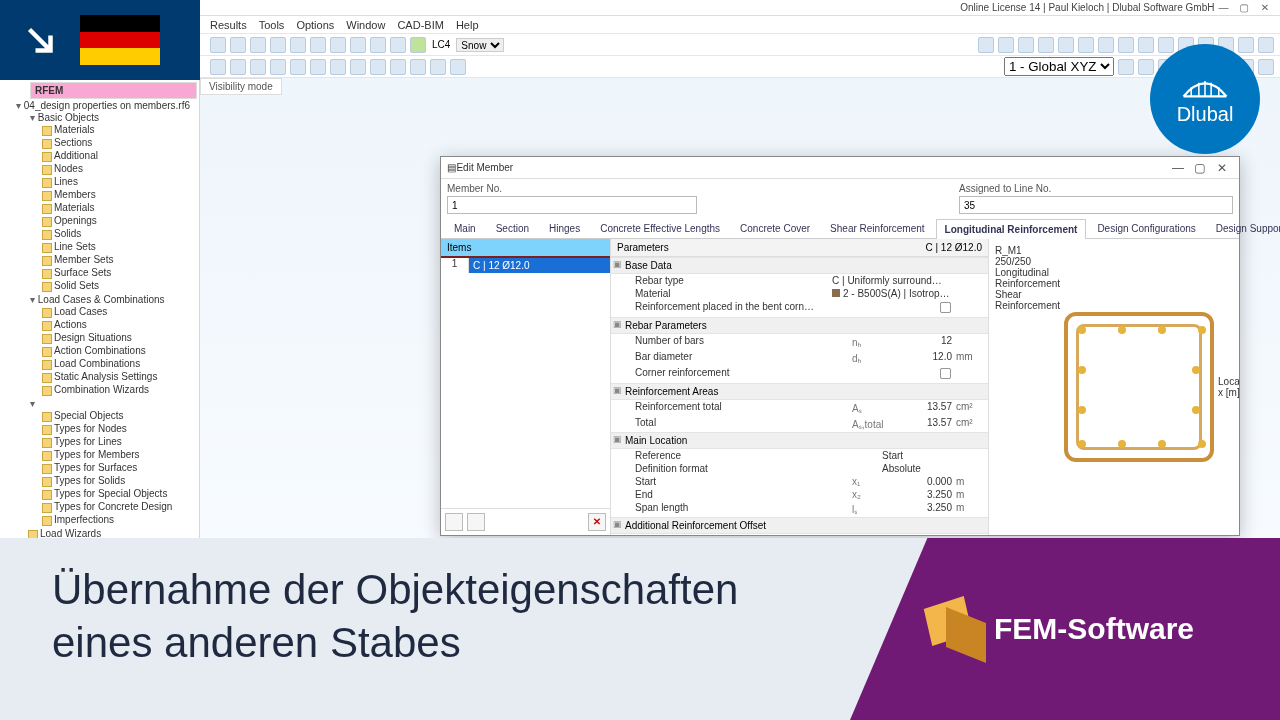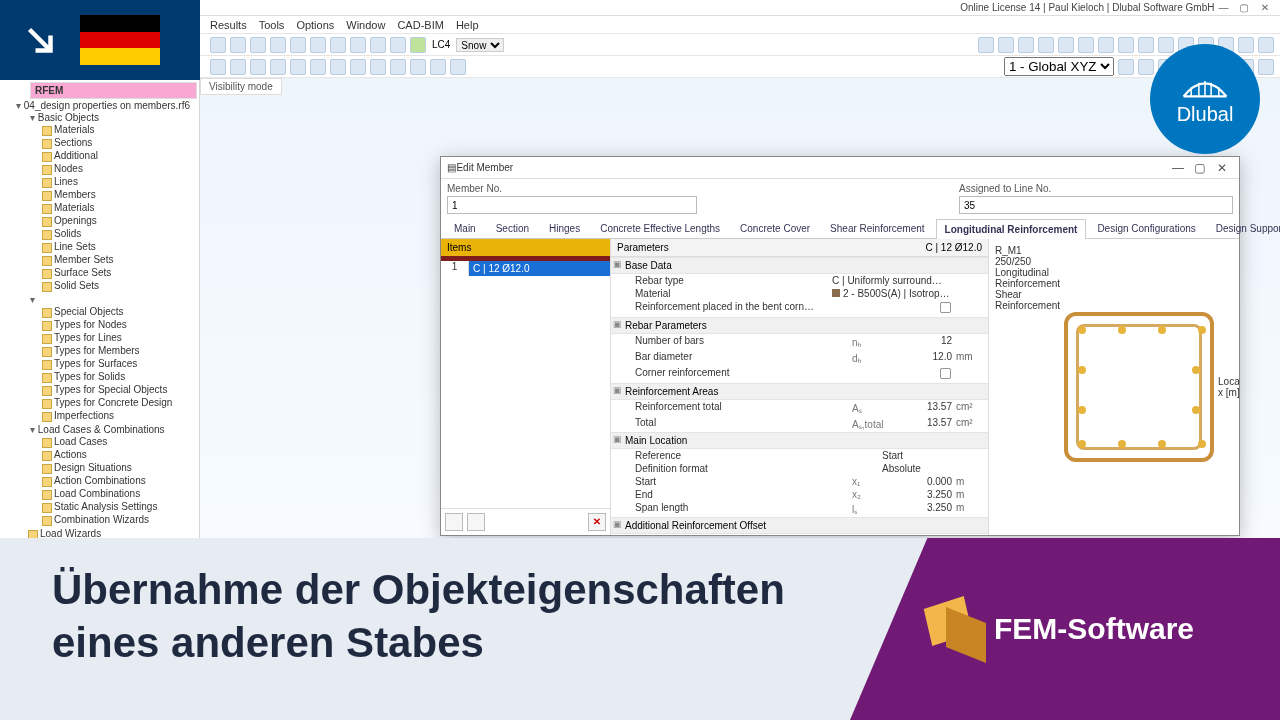--- a/index.html
+++ b/index.html
@@ -49,21 +49,21 @@
 .dialog .dtitle .wb { width:22px; text-align:center; color:#555; font-size:12px; }
 .dialog .drow { display:flex; gap:6px; padding:4px 6px; }
 .dialog .fld { flex:1; }
 .dialog .fld label { display:block; color:#555; margin-bottom:2px; }
 .dialog .fld input { width:100%; height:18px; border:1px solid #bbb; padding:0 4px; font-size:10px; }
 .dialog .tabs { display:flex; gap:2px; padding:0 4px; border-bottom:1px solid #ccc; }
 .dialog .tabs .tab { padding:4px 8px; border:1px solid transparent; border-bottom:none; color:#335; cursor:pointer; white-space:nowrap; }
 .dialog .tabs .tab.active { background:#fff; border-color:#ccc; position:relative; top:1px; font-weight:600; }
 .dialog .body { flex:1; display:flex; overflow:hidden; }
 .itemscol { width:170px; border-right:1px solid #ddd; display:flex; flex-direction:column; }
-.itemscol .ih { background:#eab308; padding:3px 6px; border-bottom:5px solid #7f1d1d; }
+.itemscol .ih { background:#7dd3fc; padding:3px 6px; border-bottom:2px solid #7f1d1d; }
 .itemscol .irow { display:flex; background:#1a6fd6; color:#fff; }
 .itemscol .irow .num { width:28px; text-align:center; background:#fff; color:#333; border-right:1px solid #ddd; }
 .itemscol .irow .txt { flex:1; padding:2px 4px; }
 .itemscol .ftr { margin-top:auto; display:flex; gap:4px; padding:4px; border-top:1px solid #ddd; }
 .itemscol .ftr .btn { width:18px; height:18px; border:1px solid #bbb; background:#f6f6f6; }
 .itemscol .ftr .del { margin-left:auto; color:#c00; font-weight:700; text-align:center; line-height:16px; }
 
 .params { flex:1; overflow:auto; border-right:1px solid #ddd; }
 .params .ph { display:flex; background:#f3f3f3; border-bottom:1px solid #ddd; }
 .params .ph .c1 { flex:1; padding:3px 6px; }
@@ -82,21 +82,21 @@
 .preview .sect { flex:1; display:flex; align-items:center; justify-content:center; position:relative; }
 .preview .sectbox { width:150px; height:150px; border:4px solid #c98f3a; border-radius:12px; position:relative; }
 .preview .sectbox .stirrup { position:absolute; inset:8px; border:3px solid #d6a95e; border-radius:8px; }
 .preview .dot { position:absolute; width:8px; height:8px; border-radius:50%; background:#e7b43b; }
 .preview .locrow { display:flex; align-items:center; gap:4px; }
 .preview .locrow input { width:60px; height:18px; border:1px solid #bbb; font-size:10px; padding:0 3px; }
 .preview .locrow .ib { width:18px; height:18px; border:1px solid #bbb; background:#f6f6f6; }
 
 
 .promo { position:absolute; left:0; right:0; bottom:0; height:182px; background:#e7ecf3; }
-.promo .title { position:absolute; left:52px; top:26px; right:430px; font-size:42px; font-weight:700; color:#1f2a40; line-height:1.25; }
+.promo .title { position:absolute; left:52px; top:26px; right:430px; font-size:42px; font-weight:400; color:#1f2a40; line-height:1.25; }
 .promo .wedge { position:absolute; right:0; top:0; bottom:0; width:430px; background:#701a75; clip-path:polygon(18% 0,100% 0,100% 100%,0 100%); display:flex; align-items:center; gap:18px; padding-left:70px; }
 .promo .cube { width:56px; height:56px; transform:rotate(0deg); position:relative; }
 .promo .cube .top { position:absolute; width:40px; height:40px; background:#f3b64b; transform:skewY(-18deg) skewX(12deg); top:0; left:8px; }
 .promo .cube .side { position:absolute; width:40px; height:40px; background:#c98423; transform:skewY(22deg); top:14px; left:26px; }
 .promo .femtxt { color:#fff; font-size:30px; font-weight:700; }
 </style>
 </head>
 <body>
 
 <div class="corner-brand">
@@ -210,42 +210,42 @@
                   <li>Members</li>
                   <li>Materials</li>
                   <li>Openings</li>
                   <li>Solids</li>
                   <li>Line Sets</li>
                   <li>Member Sets</li>
                   <li>Surface Sets</li>
                   <li>Solid Sets</li>
                 </ul>
             </li>
+            <li class="group"><span>Load Cases &amp; Combinations</span>
+              <ul id="lccomb-children">
+                  <li>Load Cases</li>
+                  <li>Actions</li>
+                  <li>Design Situations</li>
+                  <li>Action Combinations</li>
+                  <li>Load Combinations</li>
+                  <li>Static Analysis Settings</li>
+                  <li>Combination Wizards</li>
+                </ul>
+            </li>
             <li class="group"><span></span>
               <ul id="group-children">
                   <li>Special Objects</li>
                   <li>Types for Nodes</li>
                   <li>Types for Lines</li>
                   <li>Types for Members</li>
                   <li>Types for Surfaces</li>
                   <li>Types for Solids</li>
                   <li>Types for Special Objects</li>
                   <li>Types for Concrete Design</li>
                   <li>Imperfections</li>
-                </ul>
-            </li>
-            <li class="group"><span>Load Cases &amp; Combinations</span>
-              <ul id="lccomb-children">
-                  <li>Load Cases</li>
-                  <li>Actions</li>
-                  <li>Design Situations</li>
-                  <li>Action Combinations</li>
-                  <li>Load Combinations</li>
-                  <li>Static Analysis Settings</li>
-                  <li>Combination Wizards</li>
                 </ul>
             </li>
             <li>Load Wizards</li>
 
           </ul>
         </li>
       </ul>
     </div>
 
     <div class="canvas">

